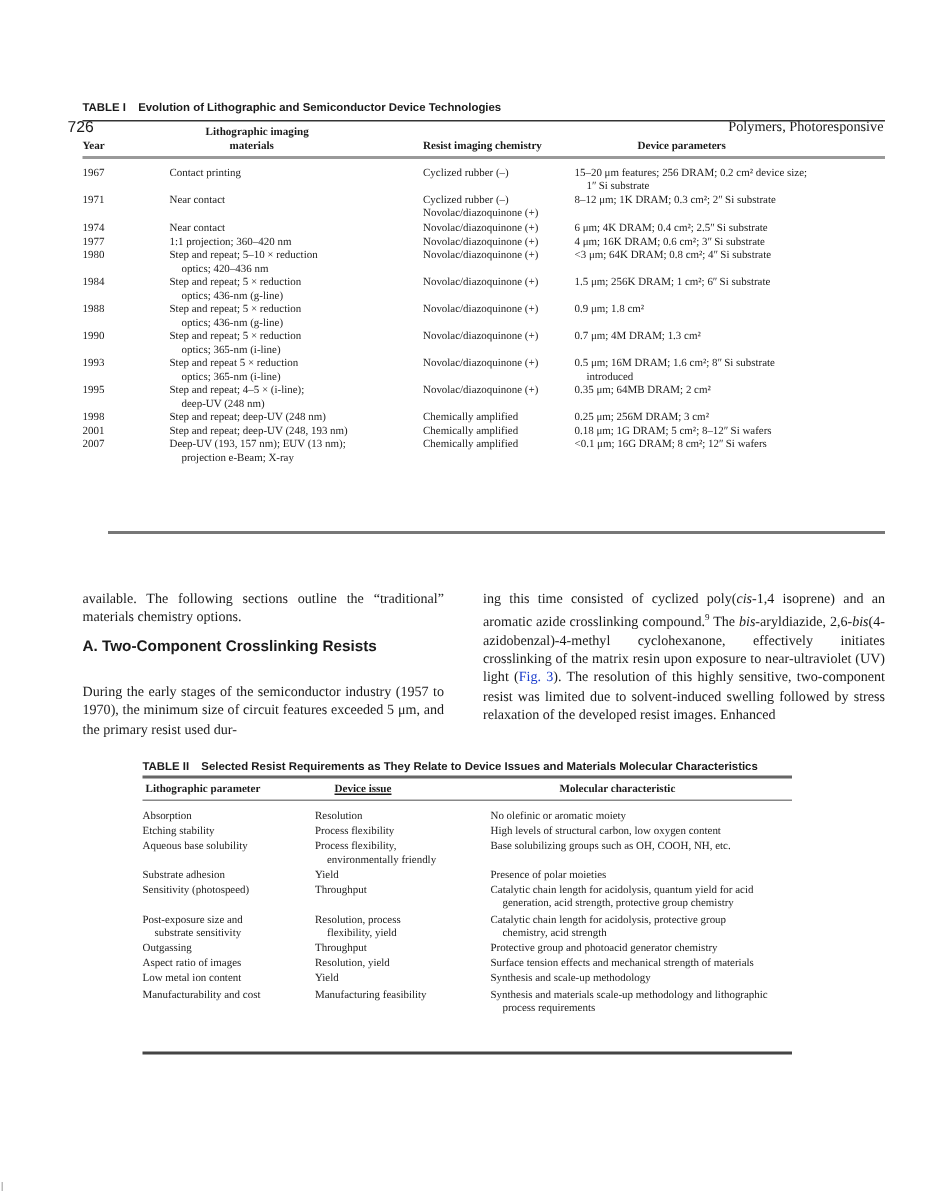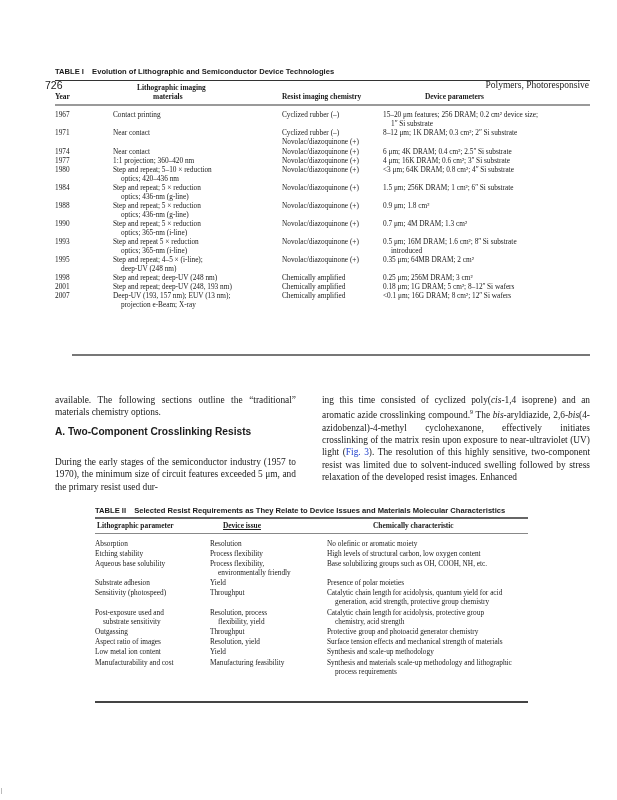--- a/index.html
+++ b/index.html
@@ -162,21 +162,21 @@
 
 <div class="table-caption" style="top:506px; left:95px;">
   <span class="lbl">TABLE II</span>
   <span>Selected Resist Requirements as They Relate to Device Issues and Materials Molecular Characteristics</span>
 </div>
 <div class="rule" style="left:95px; top:517px; width:433px; height:1.5px; background:#666;"></div>
 <div class="t2" style="top:521px;">
   <div class="t2-head" style="top:0;">
     <div style="left:2px;">Lithographic parameter</div>
     <div style="left:128px;text-decoration:underline;">Device issue</div>
-    <div style="left:278px;">Chemically characteristic</div>
+    <div style="left:278px;">Molecular characteristic</div>
   </div>
   <div id="t2-body">
       <div class="t2-row" style="top: 18px;">
         <div class="c c2-param"><span>Absorption</span></div>
         <div class="c c2-issue"><span>Resolution</span></div>
         <div class="c c2-mol"><span>No olefinic or aromatic moiety</span></div>
       </div>
       <div class="t2-row" style="top: 28px;">
         <div class="c c2-param"><span>Etching stability</span></div>
         <div class="c c2-issue"><span>Process flexibility</span></div>
@@ -191,21 +191,21 @@
         <div class="c c2-param"><span>Substrate adhesion</span></div>
         <div class="c c2-issue"><span>Yield</span></div>
         <div class="c c2-mol"><span>Presence of polar moieties</span></div>
       </div>
       <div class="t2-row" style="top: 67px;">
         <div class="c c2-param"><span>Sensitivity (photospeed)</span></div>
         <div class="c c2-issue"><span>Throughput</span></div>
         <div class="c c2-mol"><span>Catalytic chain length for acidolysis, quantum yield for acid</span><span class="cont2">generation, acid strength, protective group chemistry</span></div>
       </div>
       <div class="t2-row" style="top: 87px;">
-        <div class="c c2-param"><span>Post-exposure used and</span><span class="cont2">substrate sensitivity</span></div>
+        <div class="c c2-param"><span>Post-exposure size and</span><span class="cont2">substrate sensitivity</span></div>
         <div class="c c2-issue"><span>Resolution, process</span><span class="cont2">flexibility, yield</span></div>
         <div class="c c2-mol"><span>Catalytic chain length for acidolysis, protective group</span><span class="cont2">chemistry, acid strength</span></div>
       </div>
       <div class="t2-row" style="top: 106px;">
         <div class="c c2-param"><span>Outgassing</span></div>
         <div class="c c2-issue"><span>Throughput</span></div>
         <div class="c c2-mol"><span>Protective group and photoacid generator chemistry</span></div>
       </div>
       <div class="t2-row" style="top: 116px;">
         <div class="c c2-param"><span>Aspect ratio of images</span></div>

